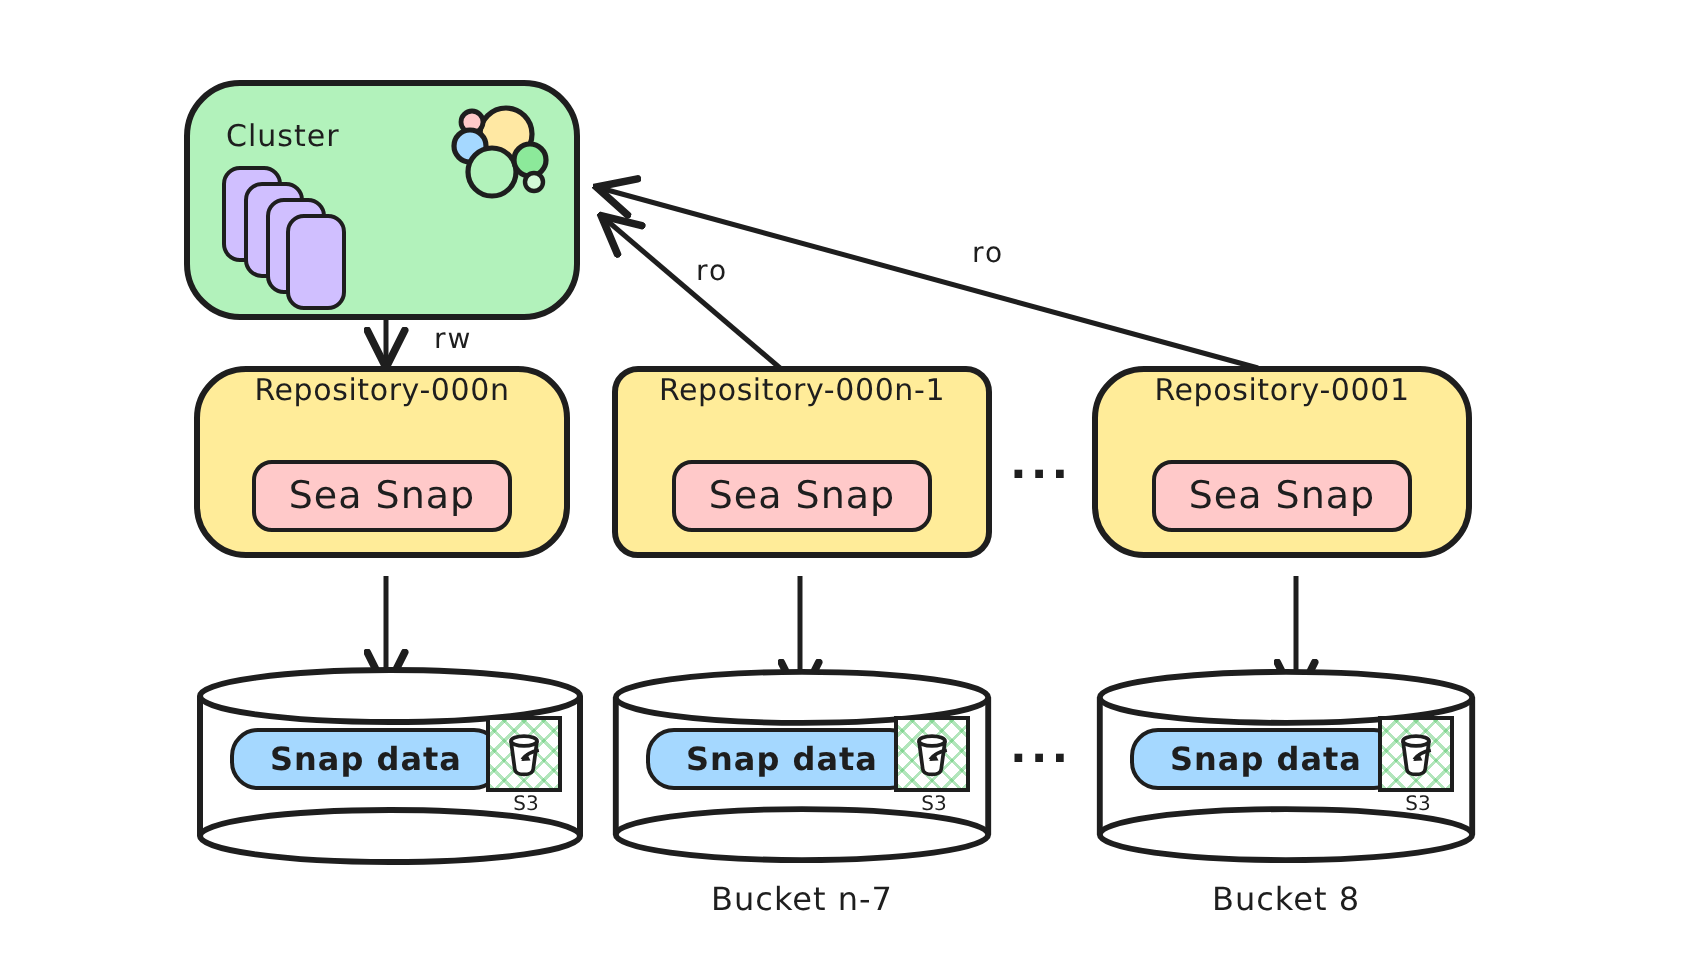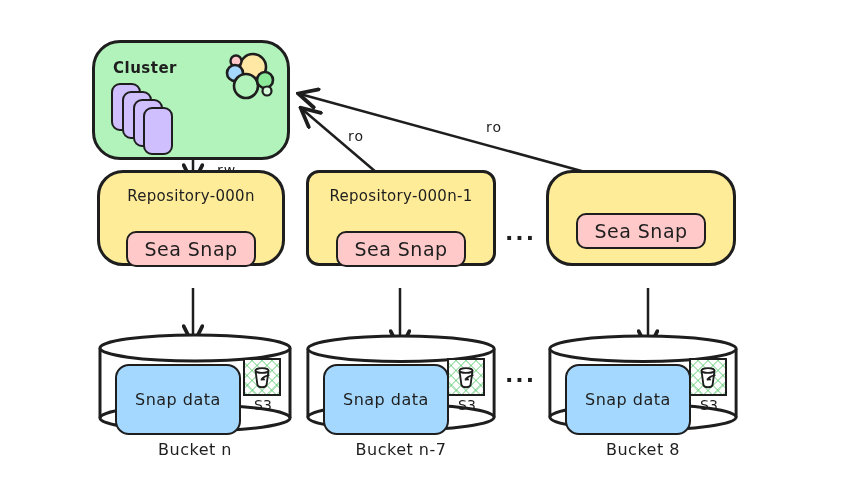--- a/index.html
+++ b/index.html
@@ -13,65 +13,65 @@
   }
   *{box-sizing:border-box;margin:0;padding:0;}
   body{font-family:"DejaVu Sans", sans-serif;color:var(--stroke);}
   #canvas{position:relative;width:854px;height:480px;background:var(--background);overflow:hidden;}
 
   .abs{position:absolute;}
 
   
   .cluster{left:92px;top:40px;width:198px;height:120px;background:var(--cluster_fill);
            border:3px solid var(--stroke);border-radius:28px;}
-  .cluster-label{left:18px;top:16px;font-size:15px;font-weight:700;letter-spacing:.5px;}
+  .cluster-label{left:18px;top:16px;font-size:15px;font-weight:400;letter-spacing:.5px;}
   .node-stack{left:16px;top:40px;width:74px;height:76px;}
   .node-card{position:absolute;width:30px;height:48px;background:var(--node_purple);
              border:2.5px solid var(--stroke);border-radius:9px;}
   .node-card:nth-child(1){left:0;top:0;}
   .node-card:nth-child(2){left:11px;top:8px;}
   .node-card:nth-child(3){left:22px;top:16px;}
   .node-card:nth-child(4){left:32px;top:24px;}
   .elastic-logo{right:8px;top:5px;width:56px;height:56px;}
 
   
   .edge-label{font-size:14px;letter-spacing:1px;}
   .rw-label{left:217px;top:162px;}
   .ro-label-1{left:348px;top:128px;}
   .ro-label-2{left:486px;top:119px;}
 
   
-  .repo{top:170px;height:96px;background:var(--repo_fill);border:3px solid var(--stroke);
-        border-radius:26px;display:flex;flex-direction:column;align-items:center;padding-top:14px;}
+  .repo{top:183px;height:96px;background:var(--repo_fill);border:3px solid var(--stroke);
+        border-radius:26px;display:flex;flex-direction:column;align-items:center;padding-top:0;}
   .repo-1{left:97px;width:188px;}
   .repo-2{left:306px;width:190px;border-radius:13px;}
   .repo-3{left:546px;width:190px;}
   .repo-title{font-size:15px;letter-spacing:.3px;}
   .sea-snap{margin-top:26px;background:var(--badge_pink);border:2.5px solid var(--stroke);
             border-radius:10px;padding:5px 16px;font-size:19px;letter-spacing:.5px;}
 
   .ellipsis{font-size:22px;font-weight:bold;letter-spacing:2px;line-height:1;}
   .repos-ellipsis{left:505px;top:222px;}
   .buckets-ellipsis{left:505px;top:364px;}
 
   
   .bucket{top:332px;height:102px;}
   .bucket-1{left:95px;width:200px;}
   .bucket-2{left:303px;width:196px;}
   .bucket-3{left:545px;width:196px;}
   .bucket svg.cyl{position:absolute;left:0;top:0;width:100%;height:100%;}
   .snap-data{position:absolute;left:20px;top:32px;background:var(--badge_blue);
-             border:2.5px solid var(--stroke);border-radius:14px;padding:24px 18px;font-size:16px;letter-spacing:.5px;}
+             border:2.5px solid var(--stroke);border-radius:14px;padding:4px 18px;font-size:16px;letter-spacing:.5px;font-weight:bold;}
   .s3-icon{position:absolute;right:12px;top:26px;width:40px;text-align:center;}
   .s3-box{width:38px;height:38px;border:2.5px solid var(--stroke);background:
       repeating-linear-gradient(45deg, rgba(64,192,87,.40) 0 1.5px, transparent 1.5px 7px),
       repeating-linear-gradient(-45deg, rgba(64,192,87,.40) 0 1.5px, transparent 1.5px 7px),
       #ffffff;
       display:flex;align-items:center;justify-content:center;}
-  .s3-label{font-size:14px;margin-top:1px;display:block;}
+  .s3-label{font-size:10px;margin-top:1px;display:block;}
 
   .bucket-label{top:440px;text-align:center;font-size:16px;letter-spacing:.5px;}
   .bucket-label-1{left:95px;width:200px;}
   .bucket-label-2{left:303px;width:196px;}
   .bucket-label-3{left:545px;width:196px;}
 
   #arrows{position:absolute;left:0;top:0;width:854px;height:480px;pointer-events:none;}
 </style>
 </head>
 <body>
@@ -116,20 +116,21 @@
 
   <div class="abs repo repo-1">
     <span class="repo-title">Repository-000n</span>
     <span class="sea-snap">Sea Snap</span>
   </div>
   <div class="abs repo repo-2">
     <span class="repo-title">Repository-000n-1</span>
     <span class="sea-snap">Sea Snap</span>
   </div>
   <div class="abs repo repo-3">
+    <span class="repo-title">Repository-0001</span>
     <span class="sea-snap">Sea Snap</span>
   </div>
   <span class="abs ellipsis repos-ellipsis">...</span>
 
   <div class="abs bucket bucket-1">
     <svg class="cyl" viewBox="0 0 200 102">
       <path d="M5 16 L5 86 A95 13 0 0 0 195 86 L195 16 A95 13 0 0 0 5 16 Z" fill="#ffffff" stroke="none"></path>
       <ellipse cx="100" cy="86" rx="95" ry="13" fill="none" stroke="#1e1e1e" stroke-width="3"></ellipse>
       <line x1="5" y1="16" x2="5" y2="86" stroke="#1e1e1e" stroke-width="3"></line>
       <line x1="195" y1="16" x2="195" y2="86" stroke="#1e1e1e" stroke-width="3"></line>
@@ -188,17 +189,16 @@
           <path d="M22 12 Q16 13 13 17" fill="none" stroke="#1e1e1e" stroke-width="2"></path>
           <path d="M15.5 13.5 L12.5 17.8 L17.5 17.5 Z" fill="#1e1e1e"></path>
         </svg>
       </div>
       <span class="s3-label">S3</span>
     </div>
   </div>
 
   <span class="abs ellipsis buckets-ellipsis">...</span>
 
-  <div class="abs bucket-label bucket-label-1">Bucket n</div>
   <div class="abs bucket-label bucket-label-2">Bucket n-7</div>
   <div class="abs bucket-label bucket-label-3">Bucket 8</div>
 
 </div>
 
 </body></html>

